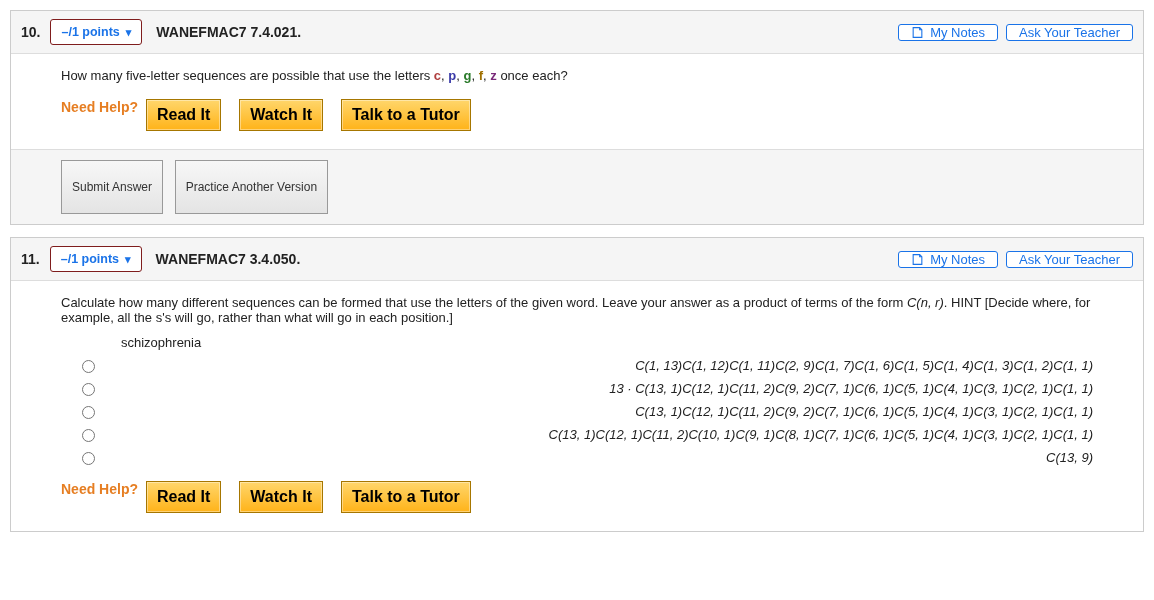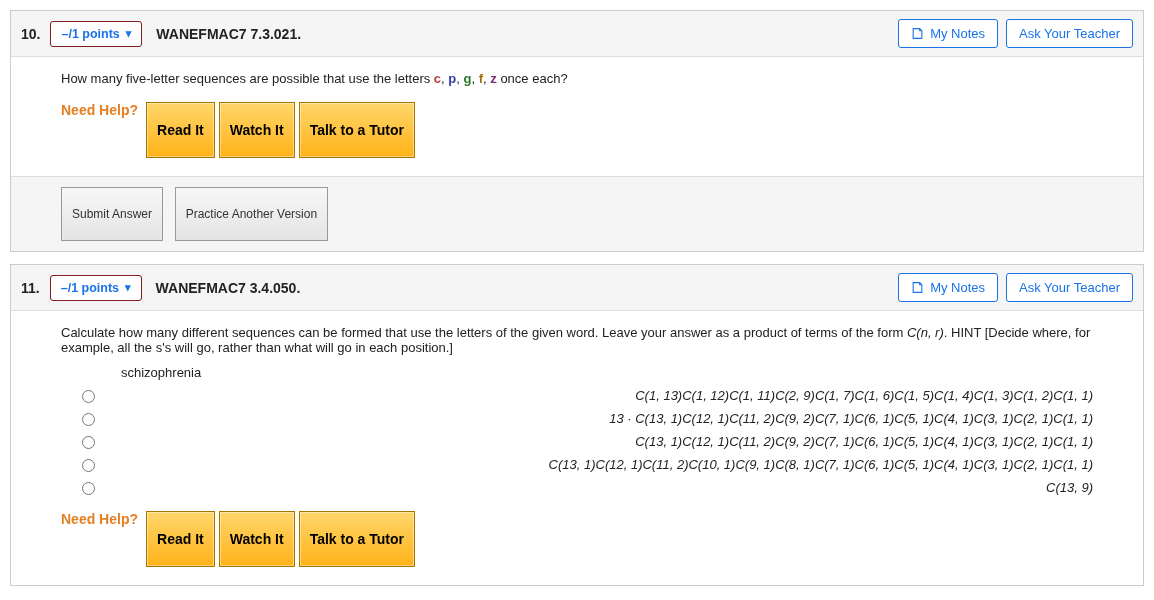--- a/index.html
+++ b/index.html
@@ -46,21 +46,21 @@
     font-size: 14px;
     color: #222;
   }
   .spacer { flex: 1; }
   .notes-btn, .teacher-btn {
     display: inline-flex;
     align-items: center;
     border: 1px solid #1a73e8;
     color: #1a73e8;
     background: #fff;
-    padding: 6px 12px;
+    padding: 0 12px;
     font-size: 13px;
     border-radius: 3px;
     margin-left: 8px;
     cursor: pointer;
   }
   .notes-btn svg { margin-right:6px; }
   .q-body {
     padding: 14px 50px 18px 50px;
     background: #fff;
   }
@@ -85,24 +85,24 @@
   }
   .need-help {
     font-weight: bold;
     color: #e67e22;
     font-size: 14px;
     margin-right: 8px;
   }
   .help-btn {
     background: linear-gradient(#ffd66b,#ffb319);
     border: 1px solid #a67600;
-    font-size: 14px;
-    font-weight: bold;
-    padding: 19px 10px;
-    margin-right: 4px;
+    font-size: 16px;
+    font-weight: bold;
+    padding: 6px 10px;
+    margin-right: 18px;
     cursor: pointer;
     color:#000;
     box-shadow: inset 0 0 0 1px rgba(255,255,255,0.4);
   }
   .gray-bar {
     background:#f5f5f5;
     padding: 10px 50px;
     border-top:1px solid #ddd;
   }
   .gray-btn {
@@ -124,21 +124,21 @@
 </head>
 <body>
 
 <div class="question">
   <div class="q-header">
     <span class="q-number">10.</span>
     <span class="points-btn">
       <span>–/1 points</span>
       <span class="chev">▾</span>
     </span>
-    <span class="q-code">WANEFMAC7 7.3.021.</span>
+    <span class="q-code">WANEFMAC7 7.4.021.</span>
     <span class="spacer"></span>
     <span class="notes-btn">
       <svg width="13" height="13" viewBox="0 0 24 24" fill="none" stroke="#1a73e8" stroke-width="2">
           <path d="M4 3h12l4 4v14H4z"></path>
           <path d="M16 3v4h4"></path>
         </svg>
       <span>My Notes</span>
     </span>
     <span class="teacher-btn">
       <span>Ask Your Teacher</span>

